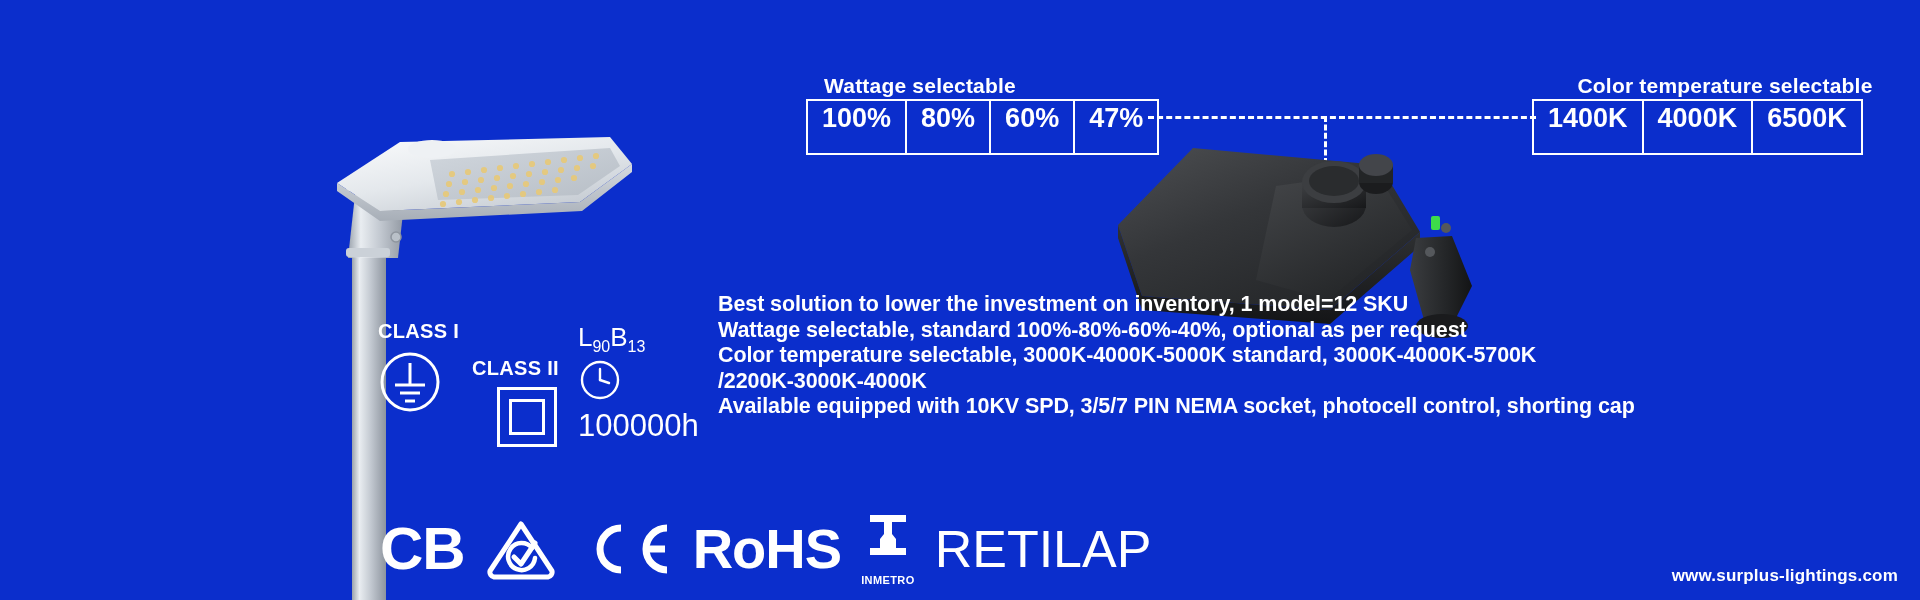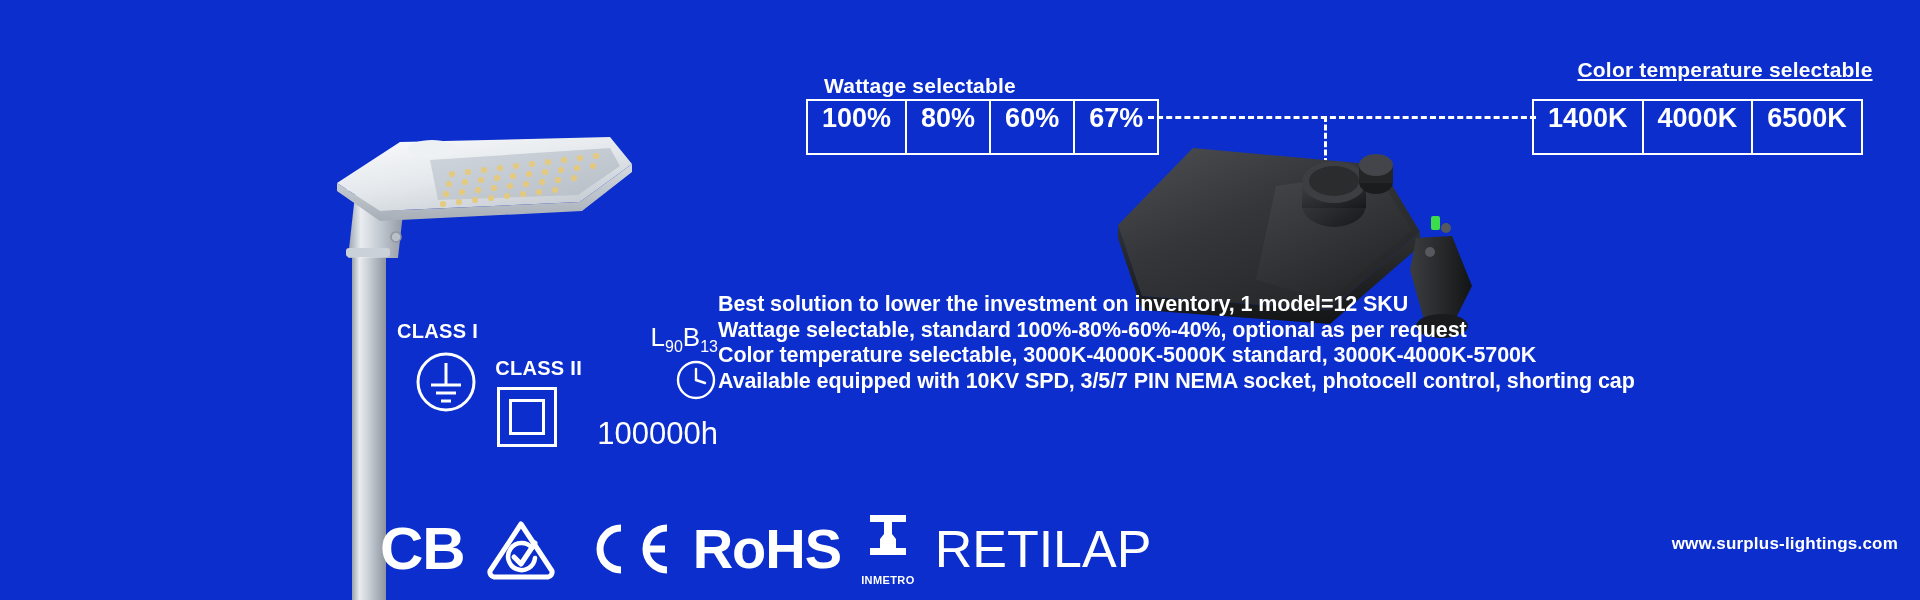--- a/index.html
+++ b/index.html
@@ -38,48 +38,48 @@
 
   
   .copy{
     position:absolute;left:718px;top:292px;width:1200px;
     font-size:21.5px;font-weight:bold;line-height:25.5px;
     letter-spacing:-.1px;
   }
   .copy div{white-space:nowrap;}
 
   
-  .sym{position:absolute;text-align:right;}
+  .sym{position:absolute;text-align:left;}
   .sym-title{font-size:20px;font-weight:bold;letter-spacing:.3px;margin-bottom:7px;white-space:nowrap;}
 
   
   .cls2-outer{
     width:54px;height:54px;border:3px solid #fff;margin:0 auto;
     display:flex;align-items:center;justify-content:center;
   }
   .cls2-inner{width:30px;height:30px;border:3px solid #fff;}
 
   
   .lb-label{font-size:26px;font-weight:400;letter-spacing:0;white-space:nowrap;}
   .lb-label sub{font-size:16px;}
-  .hours{font-size:31px;font-weight:400;margin-top:10px;letter-spacing:0;}
+  .hours{font-size:31px;font-weight:400;margin-top:2px;letter-spacing:0;}
 
   
   .certs{
     position:absolute;left:380px;top:513px;
     display:flex;align-items:center;gap:20px;height:72px;
   }
   .cb{font-size:60px;font-weight:bold;letter-spacing:-1px;line-height:1;}
   .rohs{font-size:56px;font-weight:bold;line-height:1;letter-spacing:-1px;}
   .retilap{font-size:52px;font-weight:400;line-height:1;letter-spacing:0px;}
   .inmetro{display:flex;flex-direction:column;align-items:center;}
   .inmetro-word{font-size:11px;font-weight:bold;letter-spacing:.4px;margin-top:16px;}
 
   .site{
-    position:absolute;right:22px;top:534px;
+    position:absolute;right:22px;top:566px;
     font-size:17px;font-weight:bold;letter-spacing:.2px;
   }
 </style>
 </head>
 <body style="background: rgb(11, 46, 204);">
 
 <div class="stage">
 
   <div class="abs" style="left:280px;top:90px;width:370px;height:510px;">
     <svg width="370" height="510" viewBox="0 0 370 510">
@@ -172,24 +172,24 @@
       <ellipse cx="152" cy="59" rx="24" ry="9" fill="#eef1f4"></ellipse>
     </svg>
   </div>
 
   <div class="abs opt-title" style="left:790px;top:74px;width:260px;">Wattage selectable</div>
 
   <div class="abs opt-row" style="left:806px;top:99px;">
     <div class="opt-cell">100%</div>
     <div class="opt-cell">80%</div>
     <div class="opt-cell">60%</div>
-    <div class="opt-cell">67%</div>
-  </div>
-
-  <div class="abs opt-title" style="left:1530px;top:58px;width:390px;text-decoration:underline;">Color temperature selectable</div>
+    <div class="opt-cell">47%</div>
+  </div>
+
+  <div class="abs opt-title" style="left:1530px;top:74px;width:390px;">Color temperature selectable</div>
 
   <div class="abs opt-row" style="left:1532px;top:99px;">
     <div class="opt-cell">1400K</div>
     <div class="opt-cell">4000K</div>
     <div class="opt-cell">6500K</div>
   </div>
 
   <div class="abs dash-h" style="left:1148px;top:116px;width:388px;"></div>
   <div class="abs dash-v" style="left:1324px;top:116px;height:48px;"></div>
 
@@ -241,20 +241,21 @@
       <ellipse cx="362" cy="206" rx="26" ry="12" fill="#1a1b1d"></ellipse>
       <circle cx="350" cy="132" r="5" fill="#55585c"></circle>
       <circle cx="366" cy="108" r="5" fill="#55585c"></circle>
     </svg>
   </div>
 
   <div class="copy">
     <div>Best solution to lower the investment on inventory, 1 model=12 SKU</div>
     <div>Wattage selectable, standard 100%-80%-60%-40%, optional as per request</div>
     <div>Color temperature selectable, 3000K-4000K-5000K standard, 3000K-4000K-5700K</div>
+    <div>/2200K-3000K-4000K</div>
     <div>Available equipped with 10KV SPD, 3/5/7 PIN NEMA socket, photocell control, shorting cap</div>
   </div>
 
   <div class="sym" style="left:378px;top:320px;width:100px;">
     <div class="sym-title">CLASS I</div>
     <svg width="64" height="64" viewBox="0 0 64 64">
       <circle cx="32" cy="32" r="28" fill="none" stroke="#fff" stroke-width="3"></circle>
       <line x1="32" y1="13" x2="32" y2="34" stroke="#fff" stroke-width="3"></line>
       <line x1="17" y1="35" x2="47" y2="35" stroke="#fff" stroke-width="3"></line>
       <line x1="22" y1="43" x2="42" y2="43" stroke="#fff" stroke-width="3"></line>

